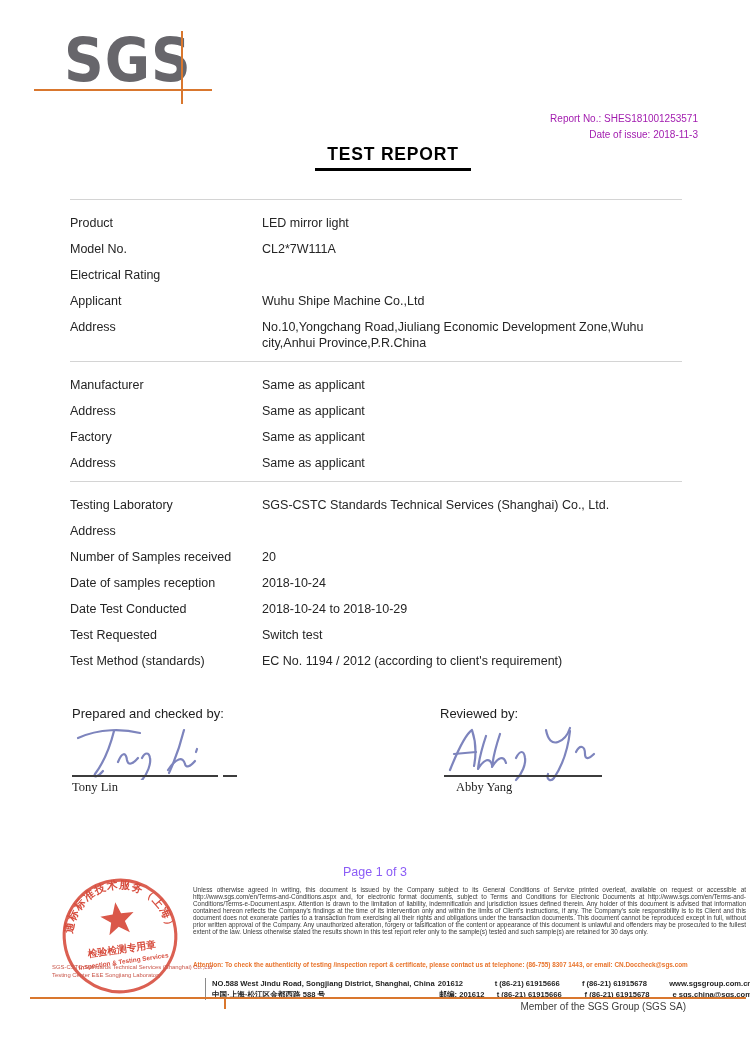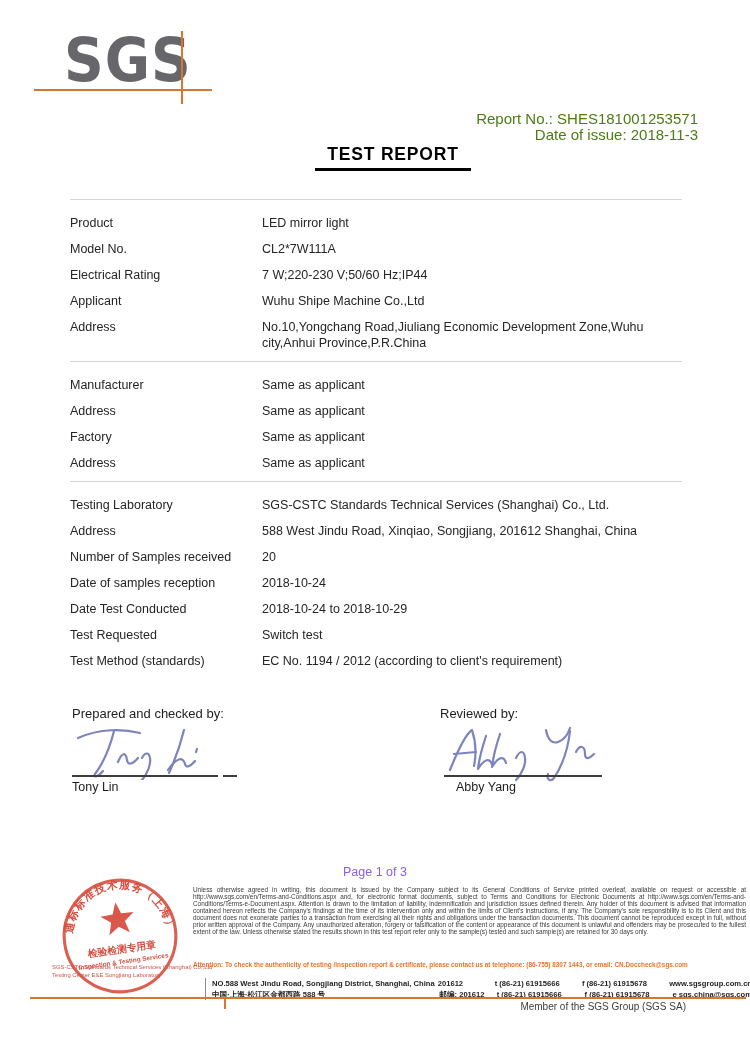--- a/index.html
+++ b/index.html
@@ -10,21 +10,21 @@
   
   .logo-block{position:absolute;left:0;top:0;width:280px;height:140px;padding-left:6px;}
   .logo-text{
     position:absolute;left:64px;top:30px;font-family:"DejaVu Sans",sans-serif;
     font-weight:bold;font-size:60px;line-height:60px;color:#67666b;
     letter-spacing:1px;transform:scaleX(.92);transform-origin:left top;
   }
   .logo-hline{position:absolute;left:34px;top:89px;width:178px;height:2px;background:#d9772e;}
   .logo-vline{position:absolute;left:181px;top:31px;width:2px;height:73px;background:#d9772e;}
   
-  .report-meta{position:absolute;top:111px;right:52px;text-align:right;font-size:15px;line-height:15.5px;color:#4d7c0f;}
+  .report-meta{position:absolute;top:111px;right:52px;text-align:right;font-size:10px;line-height:15.5px;color:#a21caf;}
   .title-wrap{position:absolute;top:144px;left:0;right:0;text-align:center;transform:translateX(18px);}
   .title{
     display:inline-block;font-size:17.5px;font-weight:bold;letter-spacing:.8px;color:#000;
     border-bottom:3px solid #000;padding:0 12px 3px 12px;
   }
   
   .info-table{position:absolute;left:70px;top:199px;width:612px;}
   .info-group{border-top:1px solid #d4d4d4;padding-top:7px;}
   .info-row{display:flex;margin-bottom:10px;font-size:12.5px;line-height:16px;color:#252525;margin-top:8px;}
   .info-label{width:192px;flex:0 0 192px;}
@@ -32,21 +32,21 @@
   
   .sig-col{position:absolute;top:706px;width:230px;height:100px;}
   .sig-left{left:72px;text-align:right;}
   .sig-right{left:440px;}
   .sig-label{position:absolute;top:0;left:0;font-size:13px;color:#1d1d1d;}
   .sig-svg{position:absolute;top:16px;left:0;}
   .sig-line{position:absolute;top:69px;left:0;height:0;border-top:2px solid #3c3c3c;}
   .sig-line.main-left{width:146px;}
   .sig-dash{position:absolute;top:69px;left:151px;width:14px;border-top:2px solid #3c3c3c;}
   .sig-line.main-right{left:4px;width:158px;}
-  .sig-name{position:absolute;top:74px;font-size:12.5px;color:#1d1d1d;}
+  .sig-name{position:absolute;top:74px;font-size:12.5px;color:#1d1d1d;font-family:Liberation Serif, serif;}
   .sig-name.nleft{left:0;}
   .sig-name.nright{left:16px;}
   
   .page-num{position:absolute;top:865px;left:0;right:0;text-align:center;font-size:12.5px;color:#8b5cf6;}
   
   .legal{
     position:absolute;left:193px;top:886px;width:553px;
     font-size:6.4px;line-height:7px;text-align:justify;color:#3a3a3a;
   }
   .attention{
@@ -98,21 +98,20 @@
         <div class="info-row">
           <div class="info-label">Product</div>
           <div class="info-value">LED mirror light</div>
         </div>
         <div class="info-row">
           <div class="info-label">Model No.</div>
           <div class="info-value">CL2*7W111A</div>
         </div>
         <div class="info-row">
           <div class="info-label">Electrical Rating</div>
-          <div class="info-value">7 W;220-230 V;50/60 Hz;IP44</div>
         </div>
         <div class="info-row">
           <div class="info-label">Applicant</div>
           <div class="info-value">Wuhu Shipe Machine Co.,Ltd</div>
         </div>
         <div class="info-row">
           <div class="info-label">Address</div>
           <div class="info-value">No.10,Yongchang Road,Jiuliang Economic Development Zone,Wuhu city,Anhui Province,P.R.China</div>
         </div>
       </div>
@@ -134,21 +133,20 @@
           <div class="info-value">Same as applicant</div>
         </div>
       </div>
       <div class="info-group">
         <div class="info-row">
           <div class="info-label">Testing Laboratory</div>
           <div class="info-value">SGS-CSTC Standards Technical Services (Shanghai) Co., Ltd.</div>
         </div>
         <div class="info-row">
           <div class="info-label">Address</div>
-          <div class="info-value">588 West Jindu Road, Xinqiao, Songjiang, 201612 Shanghai, China</div>
         </div>
         <div class="info-row">
           <div class="info-label">Number of Samples received</div>
           <div class="info-value">20</div>
         </div>
         <div class="info-row">
           <div class="info-label">Date of samples reception</div>
           <div class="info-value">2018-10-24</div>
         </div>
         <div class="info-row">

